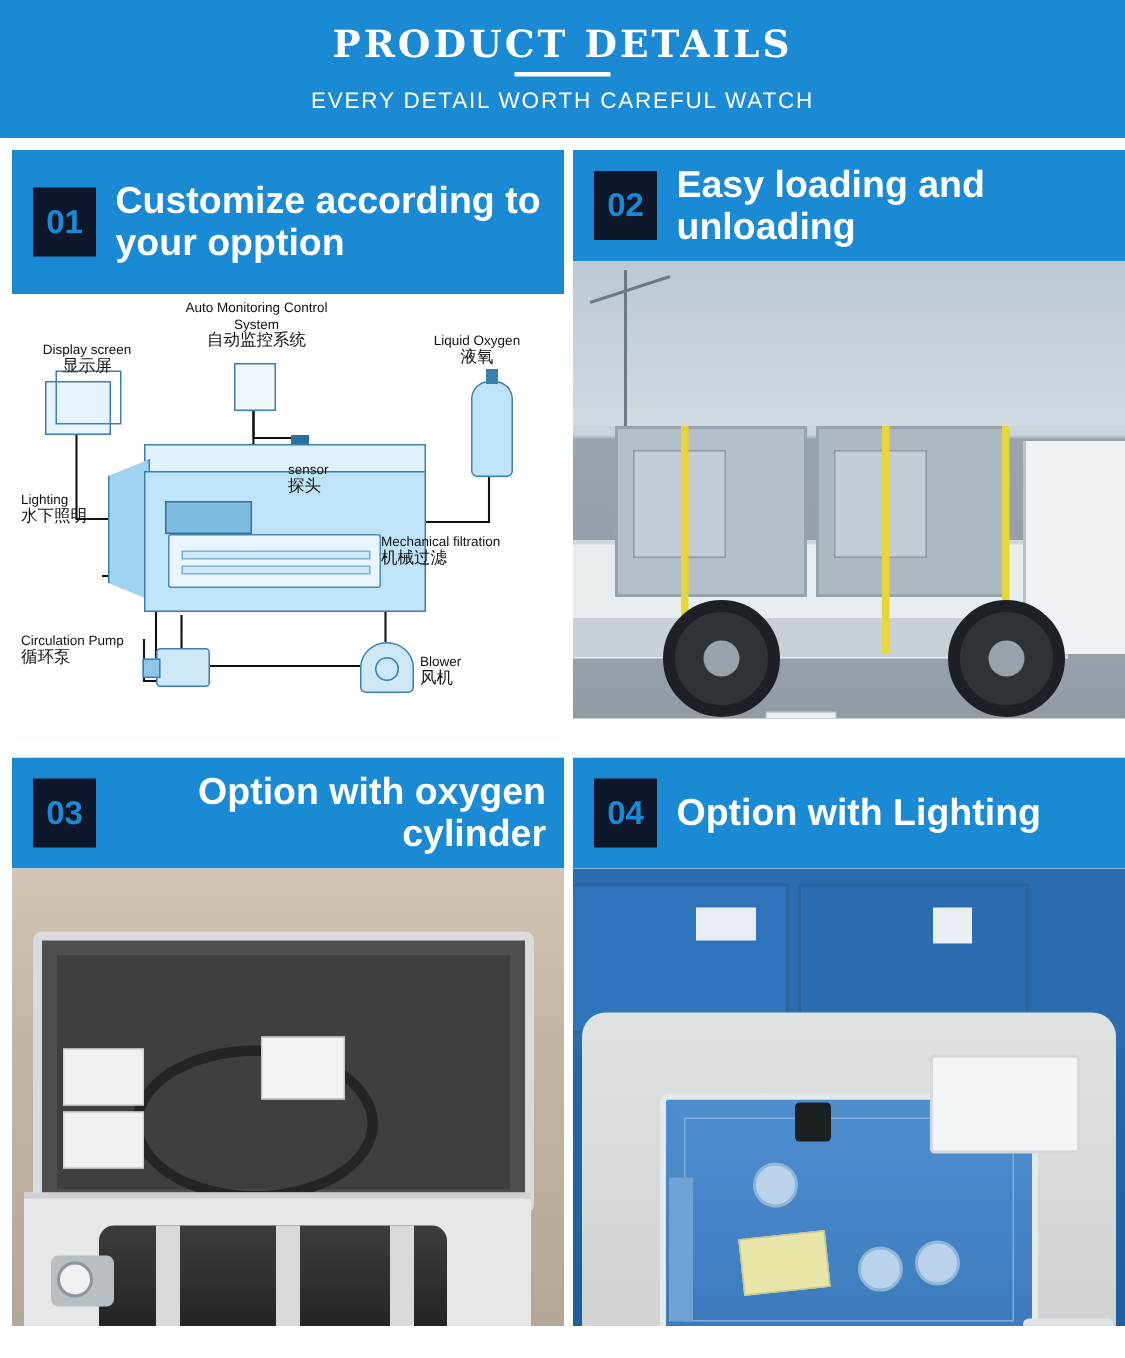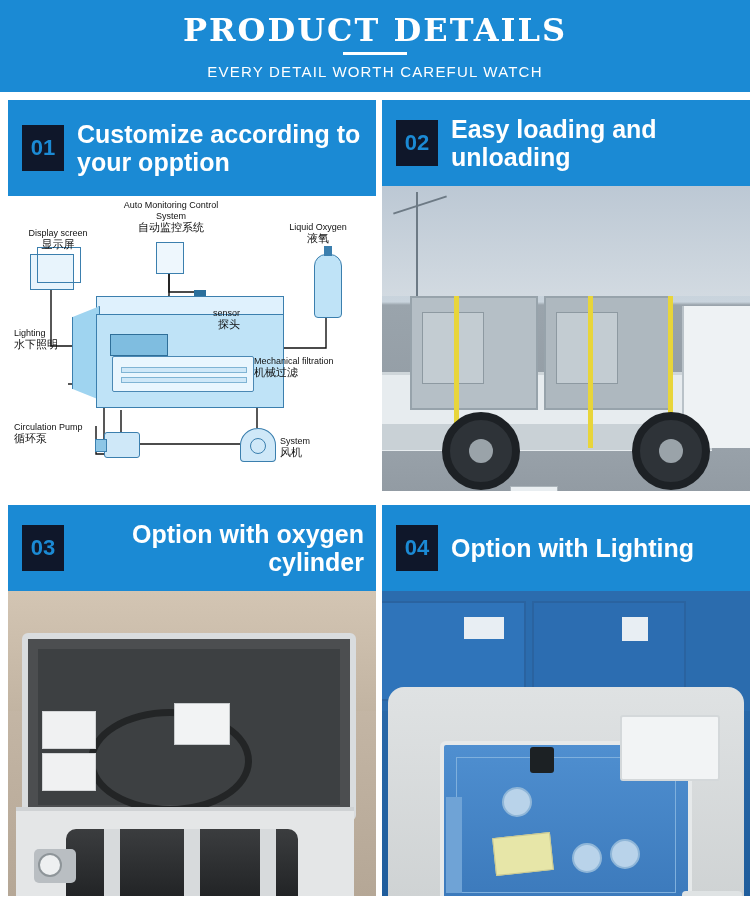--- a/index.html
+++ b/index.html
@@ -14,21 +14,21 @@
   
   .header{
     width:750px;height:92px;background:#1b8ad4;
     display:flex;flex-direction:column;align-items:center;justify-content:center;
     box-sizing:border-box;
   }
   .header-title{
     color:#ffffff;
     font-family:"DejaVu Serif", serif;
     font-weight:bold;
-    font-size:32px;
+    font-size:25px;
     letter-spacing:2px;
     line-height:1;
     margin:0 0 6px 0;
   }
   .header-rule{
     width:64px;height:3px;background:#ffffff;margin-bottom:9px;
   }
   .header-sub{
     color:#ffffff;
     font-size:15px;
@@ -52,21 +52,21 @@
   .cell.c1{margin-left:8px;}
   .cell.c3{margin-left:8px;text-align:right;}
 
   .cap{
     background:#1b8ad4;
     display:flex;align-items:center;
     box-sizing:border-box;
     padding:10px 12px 10px 14px;
   }
   .cap.tall{height:96px;}
-  .cap.short{height:86px;}
+  .cap.short{height:74px;}
   .num{
     flex:0 0 auto;
     width:42px;height:46px;
     background:#0f172a;
     color:#1b8ad4;
     font-size:22px;font-weight:bold;
     display:flex;align-items:center;justify-content:center;
     margin-right:13px;
   }
   .cap-text{
@@ -281,42 +281,42 @@
           <div class="dg-label" style="left:108px;top:4px;width:110px;">
             <div>Auto Monitoring Control System</div>
             <div class="cn">自动监控系统</div>
           </div>
 
           <div class="dg-label" style="left:268px;top:26px;width:84px;">
             <div>Liquid Oxygen</div>
             <div class="cn">液氧</div>
           </div>
 
-          <div class="dg-label" style="left:184px;top:112px;width:48px;text-align:right;">
+          <div class="dg-label" style="left:184px;top:112px;width:48px;text-align:left;">
             <div>sensor</div>
             <div class="cn">探头</div>
           </div>
 
           <div class="dg-label" style="left:246px;top:160px;width:118px;text-align:left;">
             <div>Mechanical filtration</div>
             <div class="cn">机械过滤</div>
           </div>
 
           <div class="dg-label" style="left:6px;top:132px;width:70px;text-align:left;">
             <div>Lighting</div>
             <div class="cn">水下照明</div>
           </div>
 
           <div class="dg-label" style="left:6px;top:226px;width:82px;text-align:left;">
             <div>Circulation Pump</div>
             <div class="cn">循环泵</div>
           </div>
 
           <div class="dg-label" style="left:272px;top:240px;width:56px;text-align:left;">
-            <div>System</div>
+            <div>Blower</div>
             <div class="cn">风机</div>
           </div>
 
         </div>
       </div>
     </div>
 
     <div class="cell c2">
       <div class="cap short">
         <div class="num">02</div>

